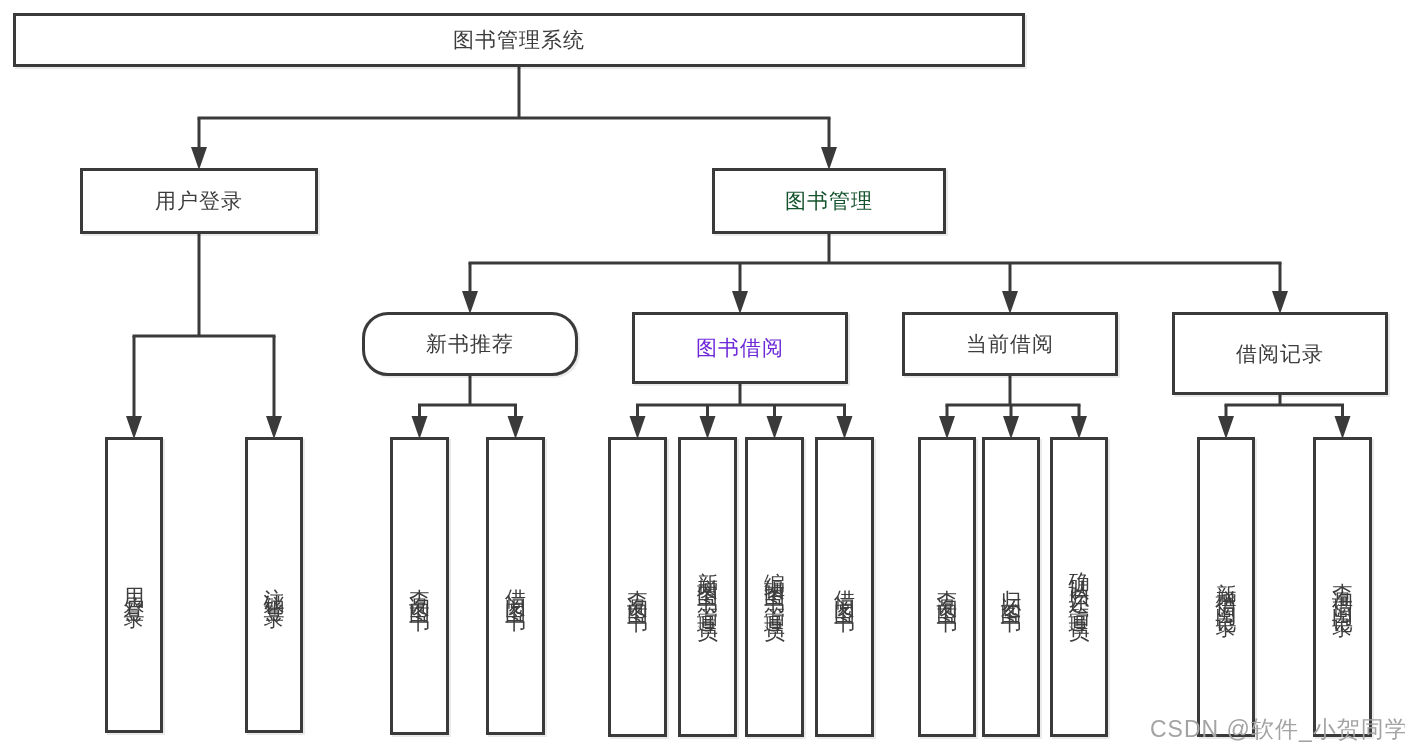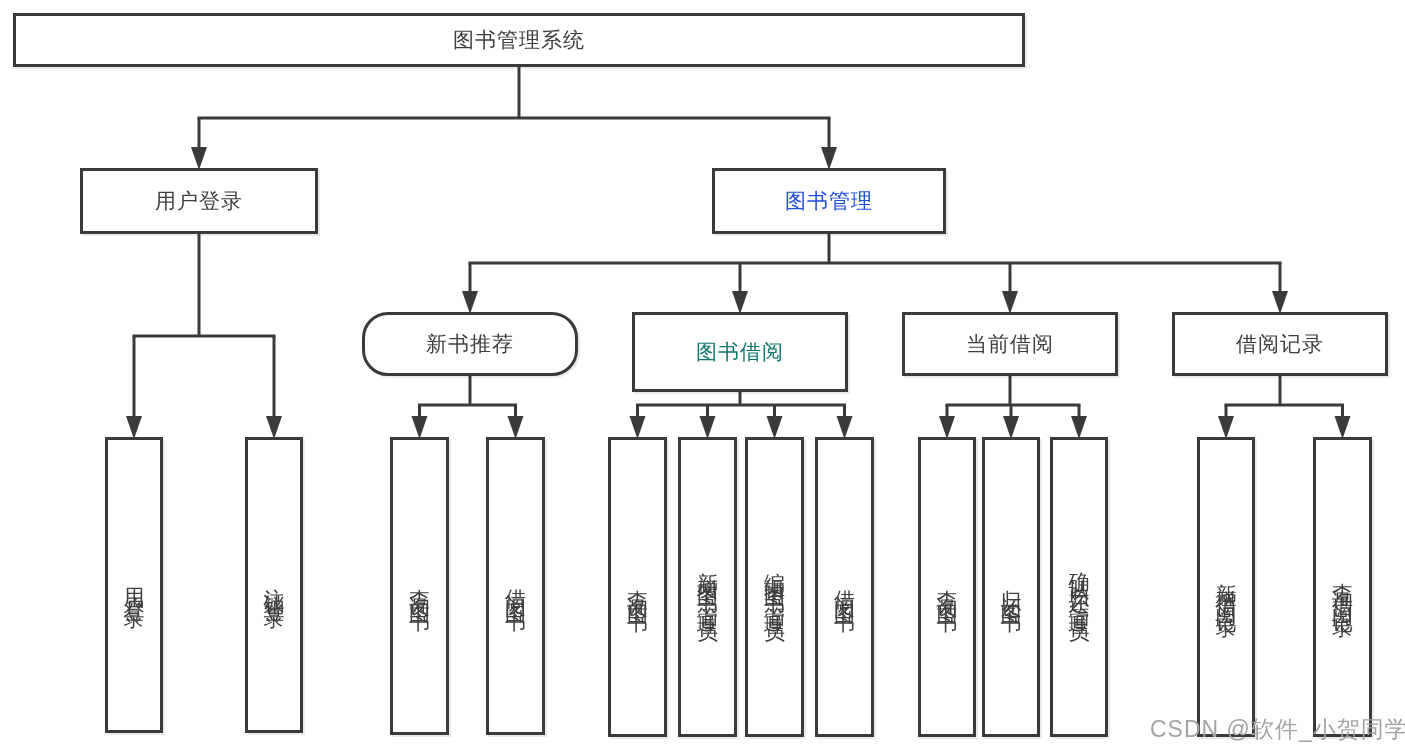--- a/index.html
+++ b/index.html
@@ -103,33 +103,33 @@
       <line x1="1342.5" y1="405" x2="1342.5" y2="421" stroke="#3a3a3a" stroke-width="3"></line>
       <polygon points="1334.5,416 1350.5,416 1342.5,439" fill="#3a3a3a"></polygon>
     </svg>
   <div id="nodes">
       <div class="node" style="left: 13px; top: 13px; width: 1012px; height: 54px; border-color: rgb(58, 58, 58); color: rgb(61, 61, 61);">
         <span class="lbl">图书管理系统</span>
       </div>
       <div class="node" style="left: 80px; top: 168px; width: 238px; height: 66px; border-color: rgb(58, 58, 58); color: rgb(61, 61, 61);">
         <span class="lbl">用户登录</span>
       </div>
-      <div class="node" style="left: 712px; top: 168px; width: 234px; height: 66px; border-color: rgb(58, 58, 58); color: #1d4ed8;">
+      <div class="node" style="left: 712px; top: 168px; width: 234px; height: 66px; border-color: rgb(58, 58, 58); color: #14532d;">
         <span class="lbl">图书管理</span>
       </div>
       <div class="node" style="left: 362px; top: 312px; width: 216px; height: 64px; border-color: rgb(58, 58, 58); color: rgb(61, 61, 61); border-radius: 26px;">
         <span class="lbl">新书推荐</span>
       </div>
-      <div class="node" style="left: 632px; top: 312px; width: 216px; height: 80px; border-color: rgb(58, 58, 58); color: #0f766e;">
+      <div class="node" style="left: 632px; top: 312px; width: 216px; height: 72px; border-color: rgb(58, 58, 58); color: #6d28d9;">
         <span class="lbl">图书借阅</span>
       </div>
       <div class="node" style="left: 902px; top: 312px; width: 216px; height: 64px; border-color: rgb(58, 58, 58); color: rgb(61, 61, 61);">
         <span class="lbl">当前借阅</span>
       </div>
-      <div class="node" style="left: 1172px; top: 312px; width: 216px; height: 64px; border-color: rgb(58, 58, 58); color: rgb(61, 61, 61);">
+      <div class="node" style="left: 1172px; top: 312px; width: 216px; height: 83px; border-color: rgb(58, 58, 58); color: rgb(61, 61, 61);">
         <span class="lbl">借阅记录</span>
       </div>
       <div class="node v" style="left: 105px; top: 437px; width: 58px; height: 296px; border-color: rgb(58, 58, 58); color: rgb(61, 61, 61);">
         <span class="lbl">用户登录</span>
       </div>
       <div class="node v" style="left: 245px; top: 437px; width: 58px; height: 296px; border-color: rgb(58, 58, 58); color: rgb(61, 61, 61);">
         <span class="lbl">注销登录</span>
       </div>
       <div class="node v" style="left: 390px; top: 437px; width: 59px; height: 298px; border-color: rgb(58, 58, 58); color: rgb(61, 61, 61);">
         <span class="lbl">查询图书</span>

